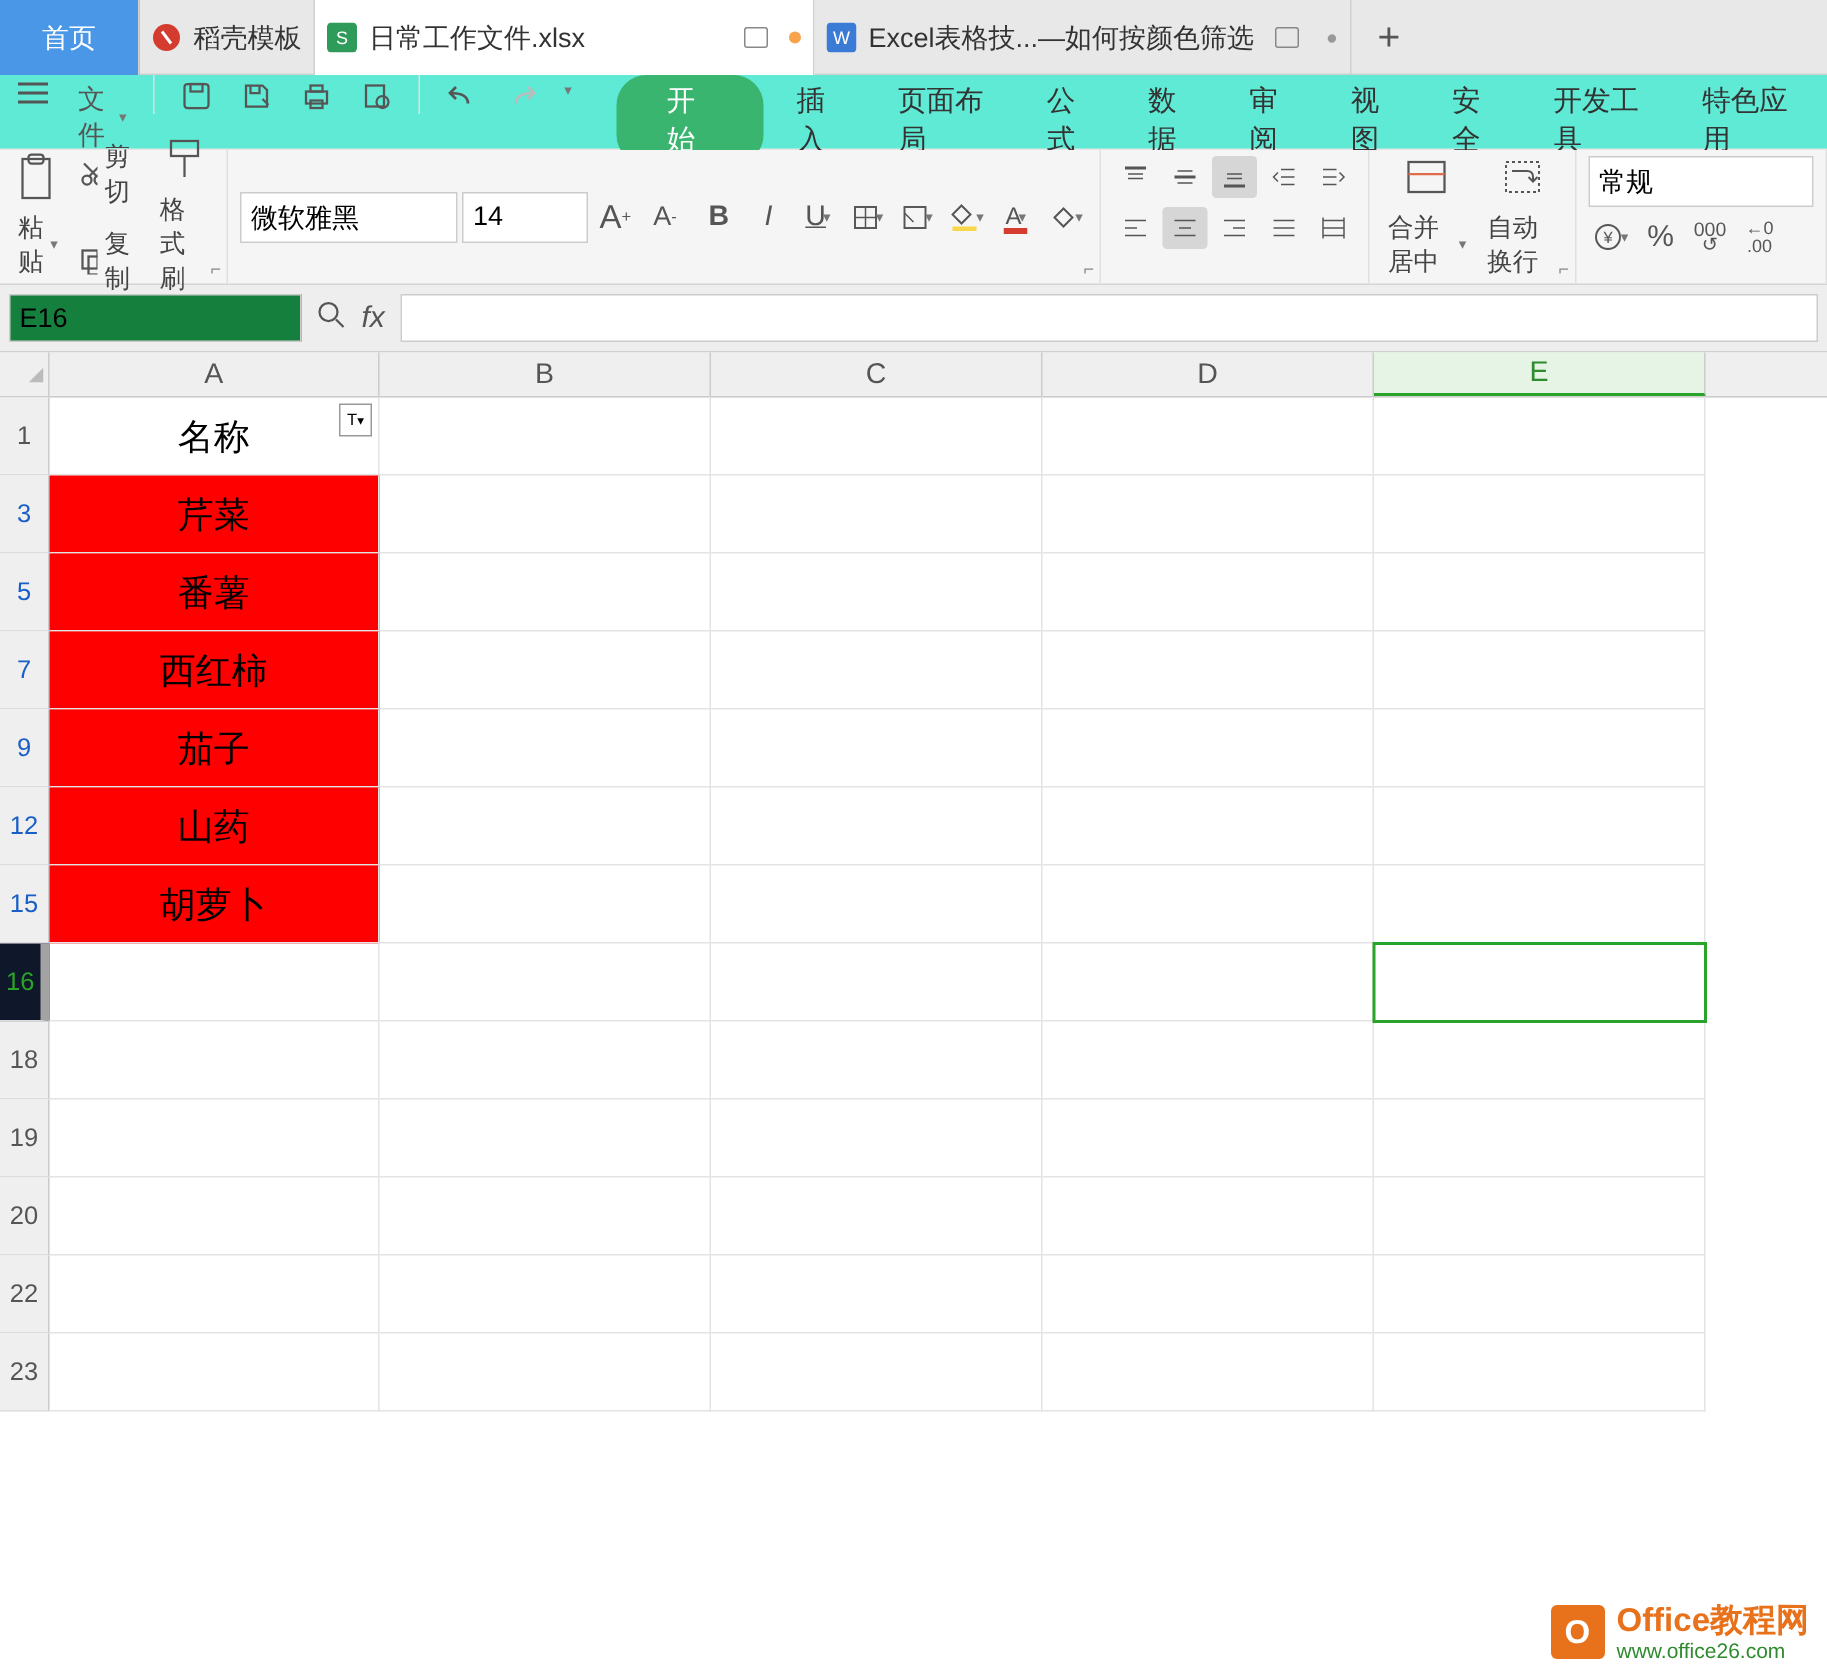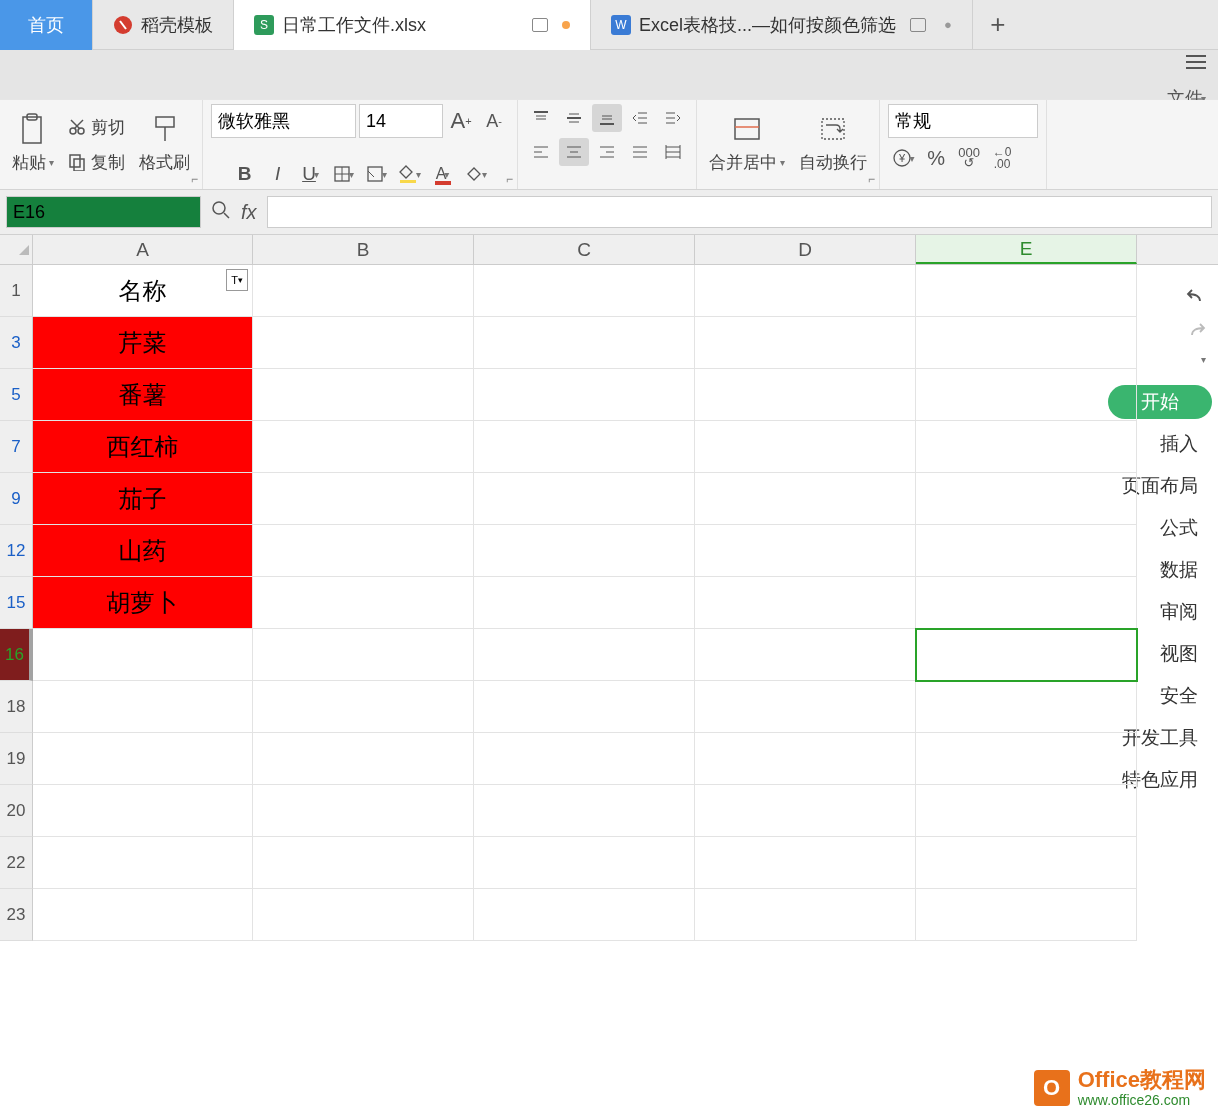--- a/index.html
+++ b/index.html
@@ -1,28 +1,28 @@
 <!DOCTYPE html>
 <html><head>
   <meta charset="utf-8">
   <style>
     * { margin:0; padding:0; box-sizing:border-box; }
     body { font-family:"Microsoft YaHei",sans-serif; background:#fff; width:1218px; height:1120px; overflow:hidden; }
     
     .tabbar { display:flex; align-items:center; height:50px; background:#e8e8e8; border-bottom:1px solid #d0d0d0; }
-    .tab { display:flex; align-items:center; gap:8px; padding:0 20px; height:50px; font-size:18px; color:#333; border-right:1px solid #d0d0d0; cursor:pointer; position:relative; }
+    .tab { display:flex; align-items:center; gap:8px; padding:0 8px; height:50px; font-size:18px; color:#333; border-right:1px solid #d0d0d0; cursor:pointer; position:relative; }
     .tab.home { background:#4a97e8; color:#fff; padding:0 28px; }
     .tab.active { background:#fff; }
     .tab .app-icon { width:20px; height:20px; display:inline-block; }
     .dot { width:8px; height:8px; border-radius:50%; background:#f8a44c; margin-left:6px; display:inline-block; }
     .mon-icon { width:16px; height:14px; border:1.5px solid #888; border-radius:2px; display:inline-block; }
     .close-x { color:#999; font-size:13px; margin-left:10px; }
     .plus-tab { width:50px; display:flex; align-items:center; justify-content:center; font-size:26px; color:#555; }
     
-    .menurow { display:flex; align-items:flex-end; height:50px; background:#e5e5e5; border-bottom:1px solid #e6e6e6; padding:0 6px; gap:8px;flex-direction:column; }
+    .menurow { display:flex; align-items:flex-start; height:50px; background:#5eead4; border-bottom:1px solid #e6e6e6; padding:0 6px; gap:8px; }
     .mi { display:flex; align-items:center; justify-content:center; padding:4px 6px; color:#555; cursor:pointer; font-size:18px; }
     .mi svg { display:block; }
     .sep { width:1px; height:26px; background:#e0e0e0; margin:0 4px; }
     .menu-text { font-size:19px; color:#333; padding:4px 14px; cursor:pointer; }
     .menu-text.active { background:#3ab56f; color:#fff; border-radius:20px; padding:4px 33px; }
     
     .ribbon { display:flex; height:90px; background:#f5f5f5; border-bottom:1px solid #d4d4d4; position:relative; }
     .rgroup { display:flex; align-items:center; padding:4px 8px; border-right:1px solid #e0e0e0; gap:6px; }
     .rcol { display:flex; flex-direction:column; align-items:center; justify-content:center; gap:2px; }
     .ritem { display:flex; align-items:center; gap:5px; font-size:17px; color:#444; padding:2px 4px; cursor:pointer; }
@@ -39,21 +39,21 @@
     .fxin { flex:1; height:32px; border:1px solid #ccc; background:#fff; }
     
     .grid-wrap { position:relative; }
     .colhead { display:flex; height:30px; background:#efefef; border-bottom:1px solid #ccc; }
     .corner { width:33px; border-right:1px solid #ccc; display:flex; align-items:center; justify-content:flex-end; padding-right:3px; color:#888; }
     .ch { border-right:1px solid #ccc; display:flex; align-items:center; justify-content:center; font-size:19px; color:#555; }
     .ch.A{width:220px}.ch.B{width:221px}.ch.C{width:221px}.ch.D{width:221px}.ch.E{width:221px;color:#2e8b2e;background:#e6f4e6;border-bottom:2px solid #29a329}
     .row { display:flex; height:52px; }
     .rh { width:33px; border-right:1px solid #ccc; border-bottom:1px solid #ddd; display:flex; align-items:center; justify-content:center; font-size:17px; background:#efefef; color:#555; }
     .rh.filt{color:#1a5fc7}
-    .rh.sel{color:#29a329;background:#7f1d1d;border-right:4px solid #a3a3a3}
+    .rh.sel{color:#29a329;background:#0f172a;border-right:6px solid #a3a3a3}
     .cell { border-right:1px solid #e3e3e3; border-bottom:1px solid #e3e3e3; display:flex; align-items:center; justify-content:center; font-size:24px; position:relative; }
     .cell.A{width:220px}.cell.B{width:221px}.cell.C{width:221px}.cell.D{width:221px}.cell.E{width:221px}
     .cell.red { background:#ff0000; color:#000; }
     .cell.selcell { outline:2.5px solid #29a329; outline-offset:-1px; z-index:2; }
     .filter-btn { position:absolute; top:4px; right:4px; width:22px; height:22px; border:1px solid #999; background:#fff; display:flex; align-items:center; justify-content:center; font-size:11px; }
     
     .watermark { position:absolute; bottom:12px; right:12px; display:flex; align-items:center; gap:8px; font-family:Arial; }
     .wm-logo { width:36px; height:36px; background:#e8711b; border-radius:4px; display:flex; align-items:center; justify-content:center; color:#fff; font-weight:bold; font-size:22px; }
     .wm-text { display:flex; flex-direction:column; line-height:1.1; }
     .wm-text .t1{color:#e8711b;font-size:22px;font-weight:bold}
@@ -197,21 +197,21 @@
           <rect x="4" y="4" width="18" height="10" fill="none" stroke="#555" stroke-width="1.5"></rect>
           <line x1="13" y1="14" x2="13" y2="28" stroke="#555" stroke-width="1.5"></line>
         </svg>
       <div class="ritem">
           <span>格式刷</span>
         </div>
     </div>
     <span class="dialog-launcher">⌐</span>
   </div>
 
-  <div class="rgroup" style="flex-direction:column;gap:22px;position:relative">
+  <div class="rgroup" style="gap:6px;position:relative">
     <div class="v2">
       <input class="sel font" value="微软雅黑" style="">
       <input class="sel size" value="14" style="">
       <div class="tool" style="font-size:22px">A<sup style="font-size:11px">+</sup></div>
       <div class="tool" style="font-size:18px">A<sup style="font-size:11px">-</sup></div>
     </div>
     <div class="v2">
       <div class="tool">
           <b>B</b>
         </div>

